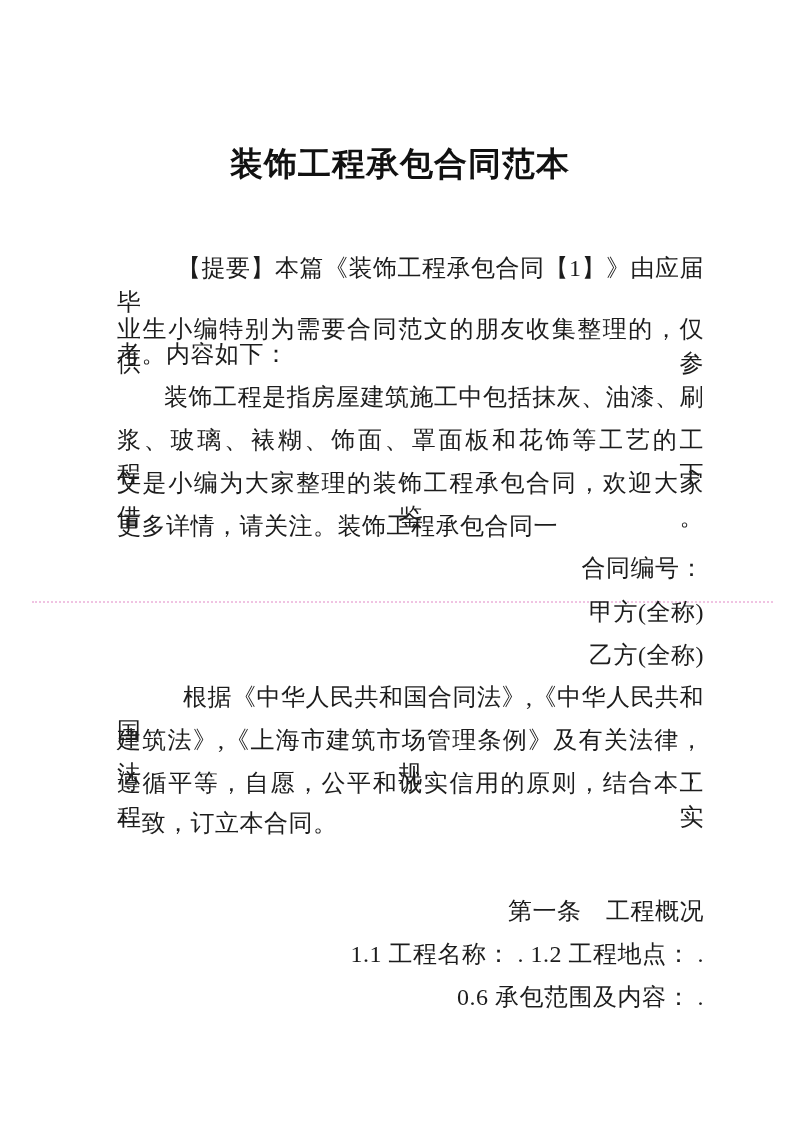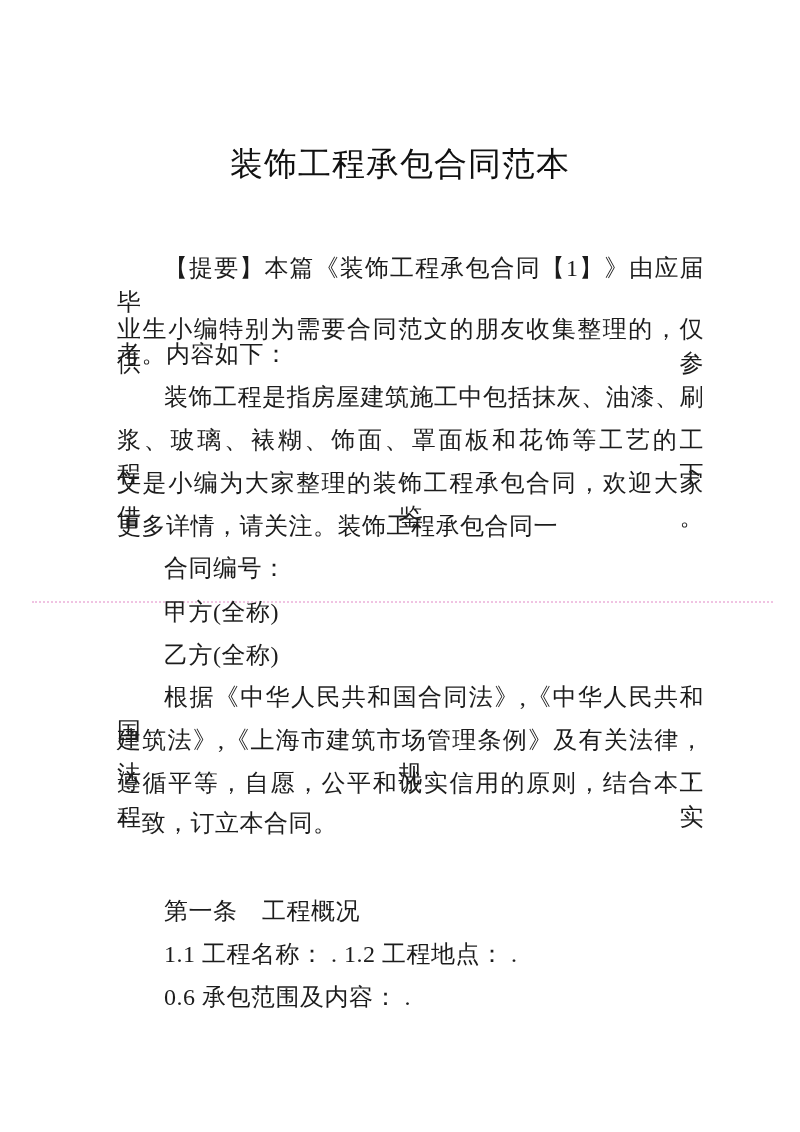--- a/index.html
+++ b/index.html
@@ -20,21 +20,21 @@
   }
   .title {
     position: absolute;
     top: 136px;
     left: 0;
     width: 800px;
     height: 56px;
     line-height: 56px;
     text-align: center;
     font-size: 33px;
-    font-weight: normal;
+    font-weight: bold;
     color: #111111;
     letter-spacing: 1px;
     white-space: nowrap;
   }
   .ln {
     position: absolute;
     left: 117px;
     width: 587px;
     height: 43px;
     line-height: 34px;
@@ -42,20 +42,21 @@
     letter-spacing: 0.5px;
     white-space: nowrap;
   }
   .fill {
     text-align: justify;
     text-align-last: justify;
     white-space: normal;
   }
   .ind {
     text-indent: 47px;
+    text-align: right;
   }
   .divider {
     position: absolute;
     top: 601px;
     left: 32px;
     width: 741px;
     height: 0;
     border-top: 2px dotted #f0c3e2;
   }
 </style>

